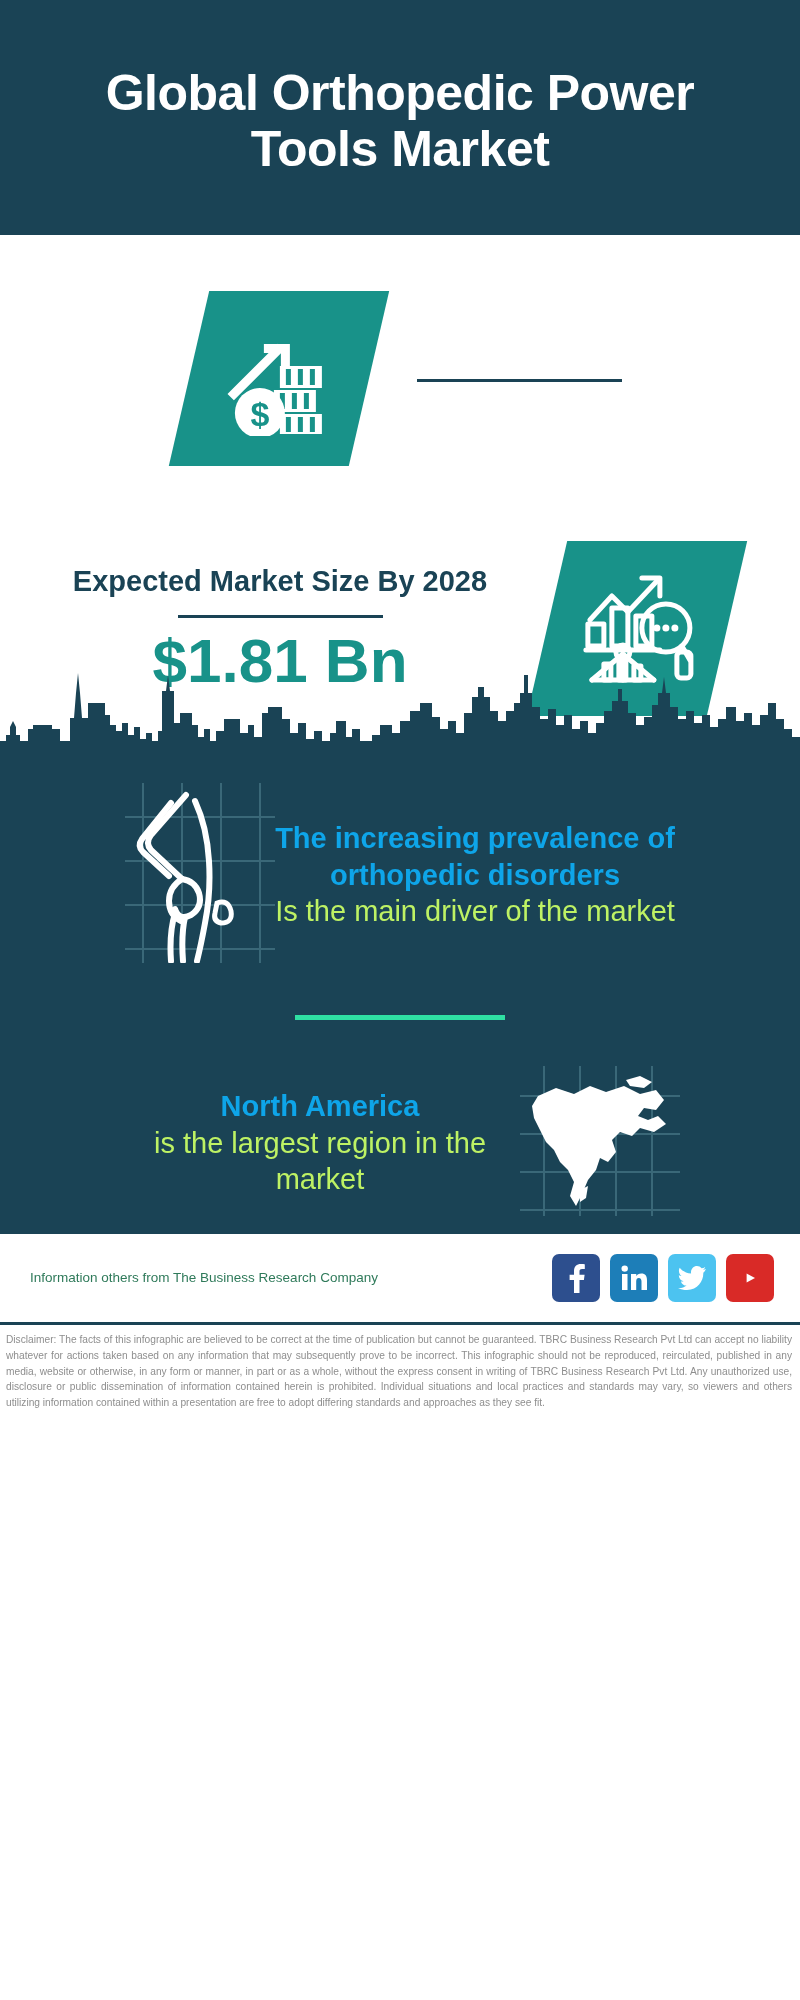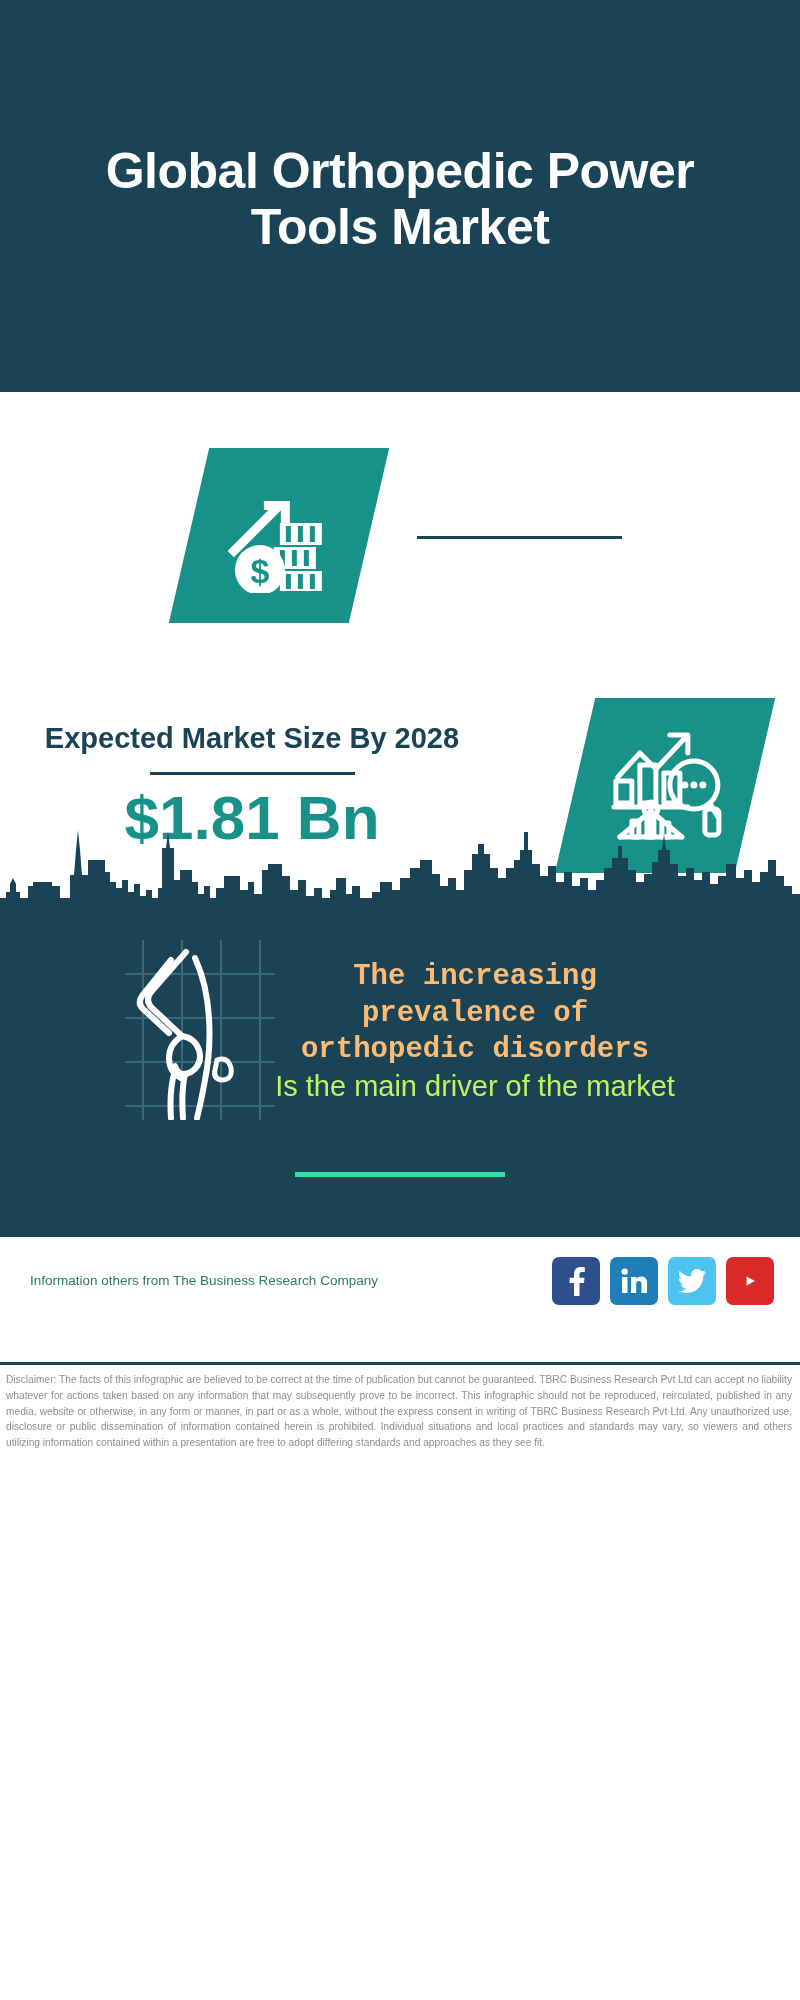--- a/index.html
+++ b/index.html
@@ -7,21 +7,21 @@
   body {
     font-family:"Liberation Sans", sans-serif;
     background:#ffffff;
     position:relative;
     overflow:hidden;
   }
 
   
   .header {
     background:#1a4355;
-    height:392px;
+    height:235px;
     display:flex;
     align-items:center;
     justify-content:center;
     padding:6px 60px 0;
   }
   .header h1 {
     color:#ffffff;
     font-size:50px;
     line-height:1.12;
     font-weight:bold;
@@ -34,21 +34,21 @@
     background:#ffffff;
     padding-top:18px;
   }
   .stat-row {
     display:flex;
     align-items:center;
     justify-content:center;
     height:250px;
   }
   .stat-row.r1 { padding-left:10px; }
-  .stat-row.r2 { padding-left:0px;gap:28px; }
+  .stat-row.r2 { padding-left:0px; }
 
   .para {
     width:180px;
     height:175px;
     background:#189289;
     transform:skewX(-13deg);
     display:flex;
     align-items:center;
     justify-content:center;
     flex:none;
@@ -89,21 +89,21 @@
   .dark-inner { position:relative; z-index:2; padding:22px 0 10px; }
 
   .fact {
     display:flex;
     align-items:center;
     justify-content:center;
     padding:0 26px;
   }
   .fact.driver { padding-top:8px; }
   .fact-text { text-align:center; flex:none; width:400px; }
-  .hl { color:#fdba74; font-size:29px; font-weight:bold; line-height:1.25; display:block;font-family:Liberation Mono, monospace; }
+  .hl { color:#0ea5e9; font-size:29px; font-weight:bold; line-height:1.25; display:block; }
   .sub { color:#bef264; font-size:29px; line-height:1.26; display:block; }
 
   .grid-ico { flex:none; }
 
   .mint-rule {
     width:210px; height:5px;
     background:#2fe0a3;
     margin:48px auto 46px;
   }
 
@@ -124,21 +124,20 @@
     display:flex; align-items:center; justify-content:center;
   }
 
   .disclaimer {
     border-top:3px solid #1a4355;
     padding:7px 8px 0 6px;
     color:#8e8e8e;
     font-size:10.2px;
     line-height:1.55;
     text-align:justify;
-    margin-top:37px;
   }
 </style>
 </head>
 <body>
 
 <div class="header">
   <h1>Global Orthopedic Power Tools Market</h1>
 </div>
 
 <div class="stats">
@@ -244,20 +243,37 @@
         </svg>
       </span>
       <div class="fact-text">
         <span class="hl">The increasing prevalence of orthopedic disorders</span>
         <span class="sub">Is the main driver of the market</span>
       </div>
     </div>
 
     <div class="mint-rule"></div>
 
+    <div class="fact">
+      <div class="fact-text">
+        <span class="hl">North America</span>
+        <span class="sub">is the largest region in the market</span>
+      </div>
+      <span class="grid-ico">
+        <svg width="160" height="150" viewBox="0 0 160 150">
+          <g stroke="#3a6878" stroke-width="2">
+            <path d="M0 30 H160 M0 68 H160 M0 106 H160 M0 144 H160"></path>
+            <path d="M24 0 V150 M60 0 V150 M96 0 V150 M132 0 V150"></path>
+          </g>
+          <path fill="#ffffff" d="M18 30 L36 22 L54 28 L70 20 L86 26 L104 20 L120 28 L136 24 L144 34 L136 44 L124 42 L118 50 L128 54 L138 50 L146 58 L134 66 L120 62 L112 70 L100 66 L92 74 L96 86 L88 96 L80 92 L76 104 L68 114 L62 128 L56 140 L50 130 L54 116 L48 104 L40 96 L34 84 L26 76 L20 64 L14 52 L12 40 Z"></path>
+          <path fill="#ffffff" d="M106 14 L120 10 L132 16 L124 22 L110 20 Z"></path>
+          <path fill="#ffffff" d="M60 124 L68 120 L66 132 L60 136 Z"></path>
+        </svg>
+      </span>
+    </div>
 
   </div>
 </div>
 
 <div class="footer">
   <div class="src">
     <div>Information others from The Business Research Company</div>
   </div>
   <div class="social">
     <div class="sbtn" style="background:#2d4f8e">

